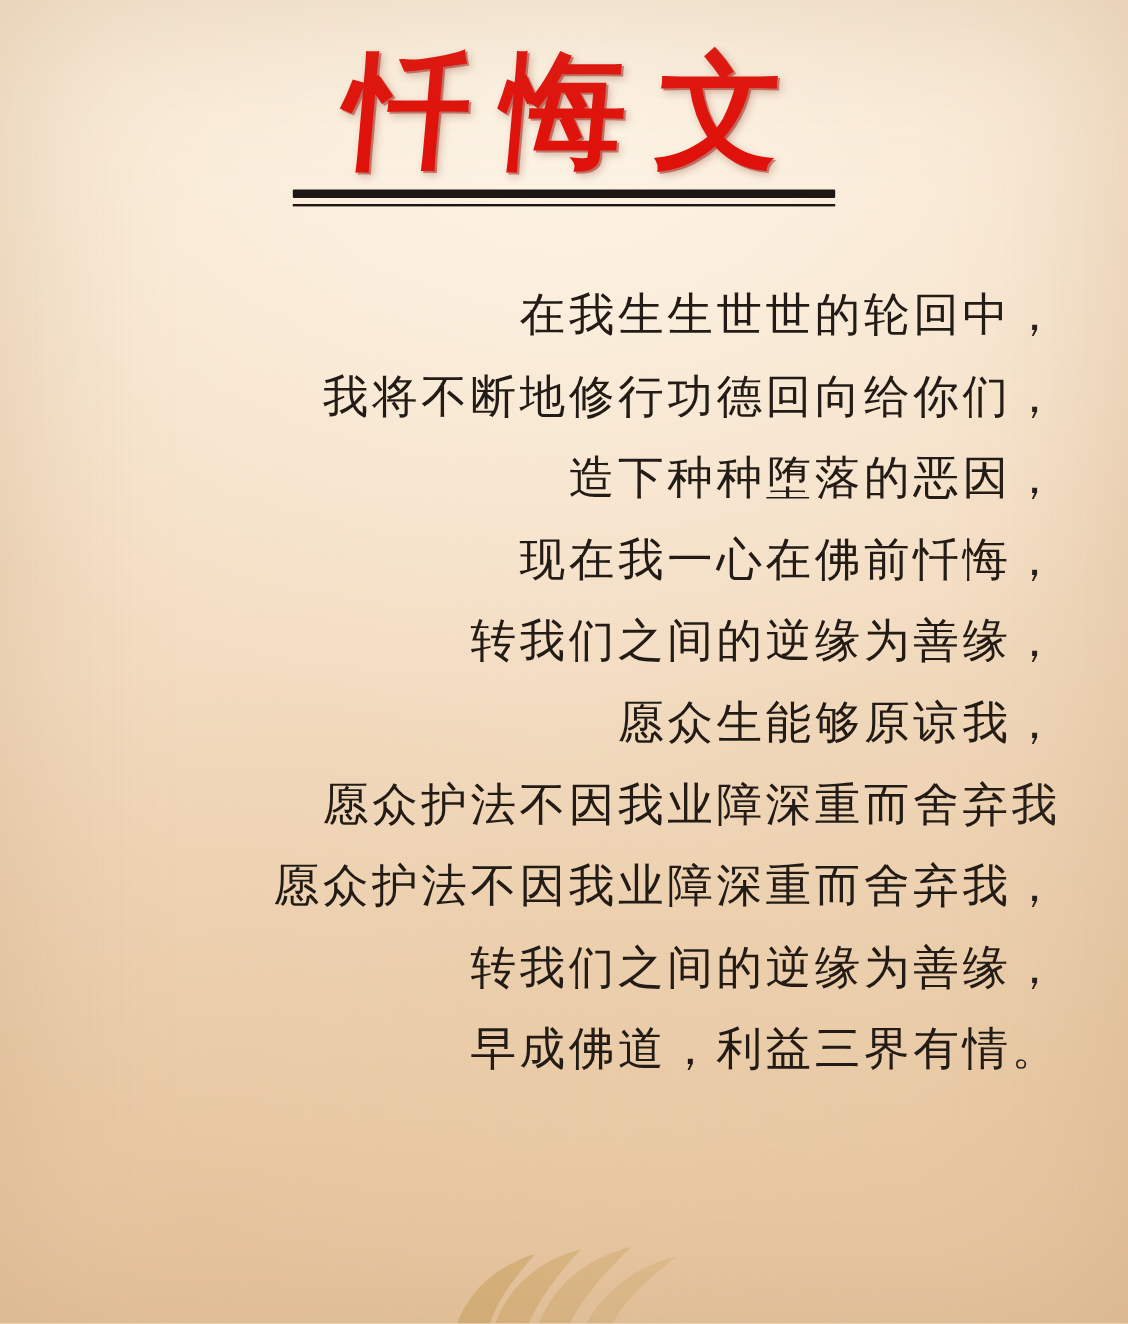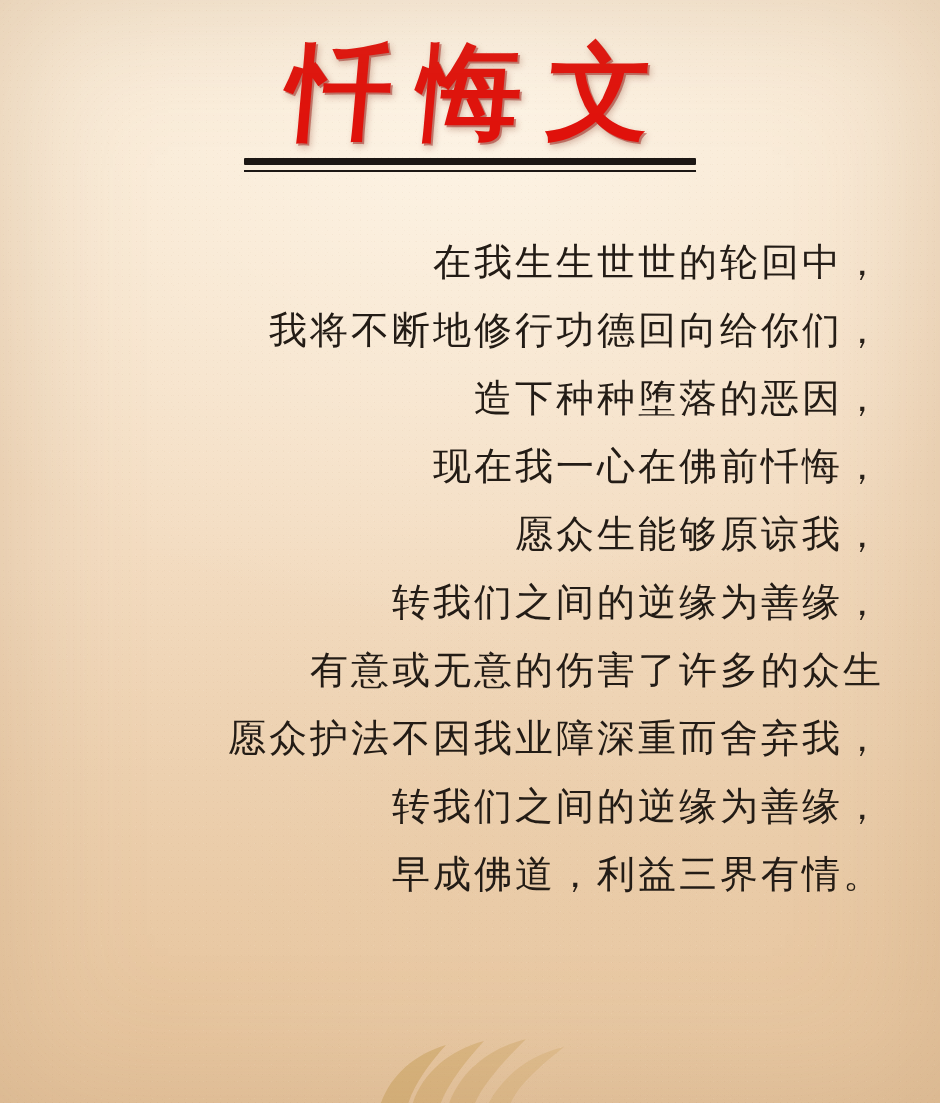--- a/index.html
+++ b/index.html
@@ -131,23 +131,23 @@
       <div class="rule-thick"></div>
       <div class="rule-thin"></div>
     </div>
   </div>
 
   <div class="verse">
     <div class="verse-line">在我生生世世的轮回中，</div>
     <div class="verse-line">我将不断地修行功德回向给你们，</div>
     <div class="verse-line">造下种种堕落的恶因，</div>
     <div class="verse-line">现在我一心在佛前忏悔，</div>
+    <div class="verse-line">转我们之间的逆缘为善缘，</div>
     <div class="verse-line">愿众生能够原谅我，</div>
-    <div class="verse-line">转我们之间的逆缘为善缘，</div>
-    <div class="verse-line">有意或无意的伤害了许多的众生</div>
+    <div class="verse-line">愿众护法不因我业障深重而舍弃我</div>
     <div class="verse-line">愿众护法不因我业障深重而舍弃我，</div>
     <div class="verse-line">转我们之间的逆缘为善缘，</div>
     <div class="verse-line">早成佛道，利益三界有情。</div>
   </div>
 
   <svg class="ornament" viewBox="0 0 420 120" xmlns="http://www.w3.org/2000/svg">
     <g fill="#c49a4e" opacity="0.8">
       <path d="M118 120 C 126 86, 152 62, 186 52 C 168 72, 150 96, 146 120 Z"></path>
       <path d="M150 120 C 158 84, 186 58, 224 48 C 204 70, 182 98, 178 120 Z" opacity="0.85"></path>
       <path d="M186 120 C 196 82, 226 56, 266 46 C 242 70, 216 98, 212 120 Z" opacity="0.7"></path>

